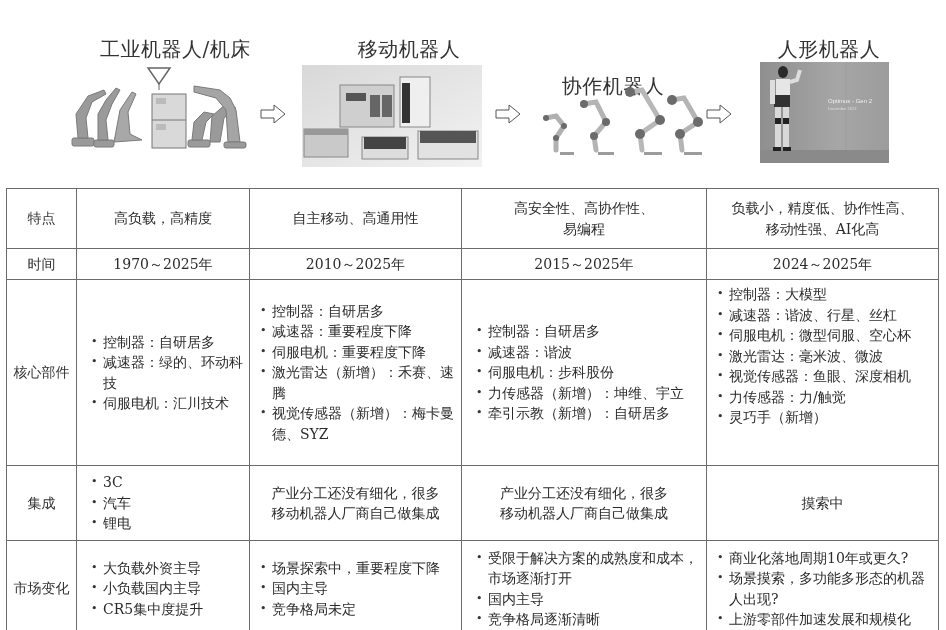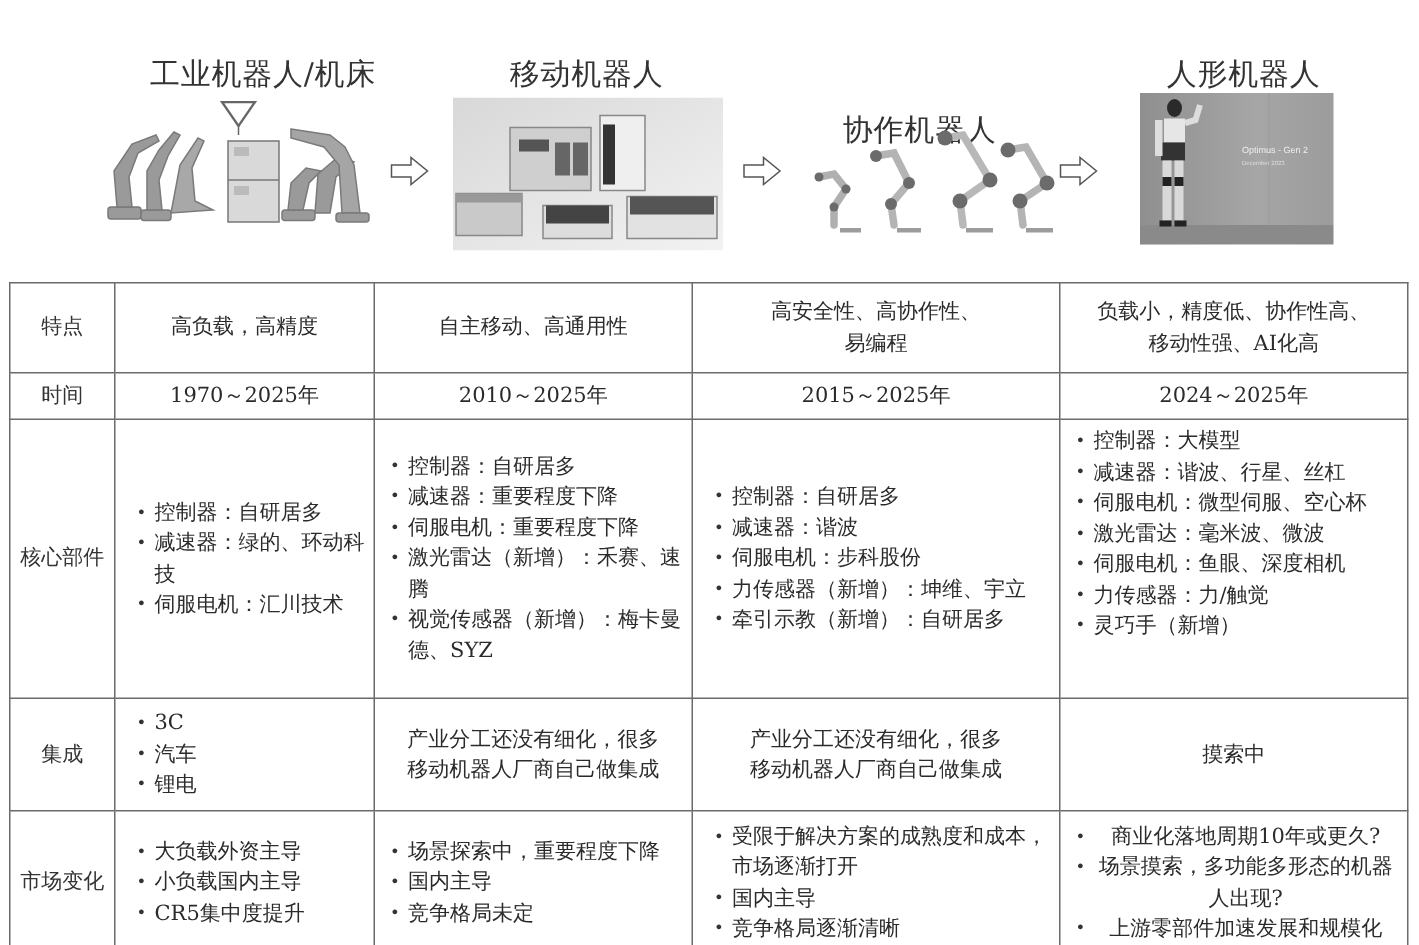--- a/index.html
+++ b/index.html
@@ -28,21 +28,21 @@
   ul.bul { list-style: none; margin: 0; padding: 0 0 0 10px; }
   ul.bul li { position: relative; padding-left: 12px; }
   ul.bul li::before {
     content: "•"; position: absolute; left: 0; top: 0; font-size: 11px; color: #333;
   }
 </style>
 </head>
 <body>
 
 <div class="stage-title" style="left:100px;width:130px;">工业机器人/机床</div>
-<div class="stage-title" style="left:326px;width:130px;">移动机器人</div>
+<div class="stage-title" style="left:344px;width:130px;">移动机器人</div>
 <div class="stage-title" style="left:548px;width:130px;margin-top:37px;">协作机器人</div>
 <div class="stage-title" style="left:764px;width:130px;">人形机器人</div>
 
 <svg class="stage-img" style="left:70px;top:64px;" width="180" height="90" viewBox="0 0 180 90">
   <g fill="#9a9a9a" stroke="#7a7a7a" stroke-width="1">
 
     <polygon points="78,4 100,4 89,20" fill="none" stroke="#666" stroke-width="1.5"></polygon>
     <line x1="89" y1="20" x2="89" y2="26" stroke="#666"></line>
 
     <rect x="2" y="74" width="22" height="8" rx="2"></rect>
@@ -212,21 +212,21 @@
         <li>力传感器（新增）：坤维、宇立</li>
         <li>牵引示教（新增）：自研居多</li>
       </ul>
     </td>
     <td style="vertical-align:top;padding-top:4px;">
       <ul class="bul" style="padding-left:4px;">
         <li>控制器：大模型</li>
         <li>减速器：谐波、行星、丝杠</li>
         <li>伺服电机：微型伺服、空心杯</li>
         <li>激光雷达：毫米波、微波</li>
-        <li>伺服电机：鱼眼、深度相机</li>
+        <li>视觉传感器：鱼眼、深度相机</li>
         <li>力传感器：力/触觉</li>
         <li>灵巧手（新增）</li>
       </ul>
     </td>
   </tr>
   <tr style="height:75px;">
     <td class="rowhead">集成</td>
     <td>
       <ul class="bul" style="padding-left:8px;">
         <li>3C</li>
@@ -261,21 +261,21 @@
       </ul>
     </td>
     <td>
       <ul class="bul" style="padding-left:8px;">
         <li>受限于解决方案的成熟度和成本，市场逐渐打开</li>
         <li>国内主导</li>
         <li>竞争格局逐渐清晰</li>
       </ul>
     </td>
     <td>
-      <ul class="bul" style="padding-left:4px;text-align:center;">
+      <ul class="bul" style="padding-left:4px;">
         <li>商业化落地周期10年或更久?</li>
         <li>场景摸索，多功能多形态的机器人出现?</li>
         <li>上游零部件加速发展和规模化</li>
       </ul>
     </td>
   </tr>
 </tbody>
   </table>
 
 </body></html>

